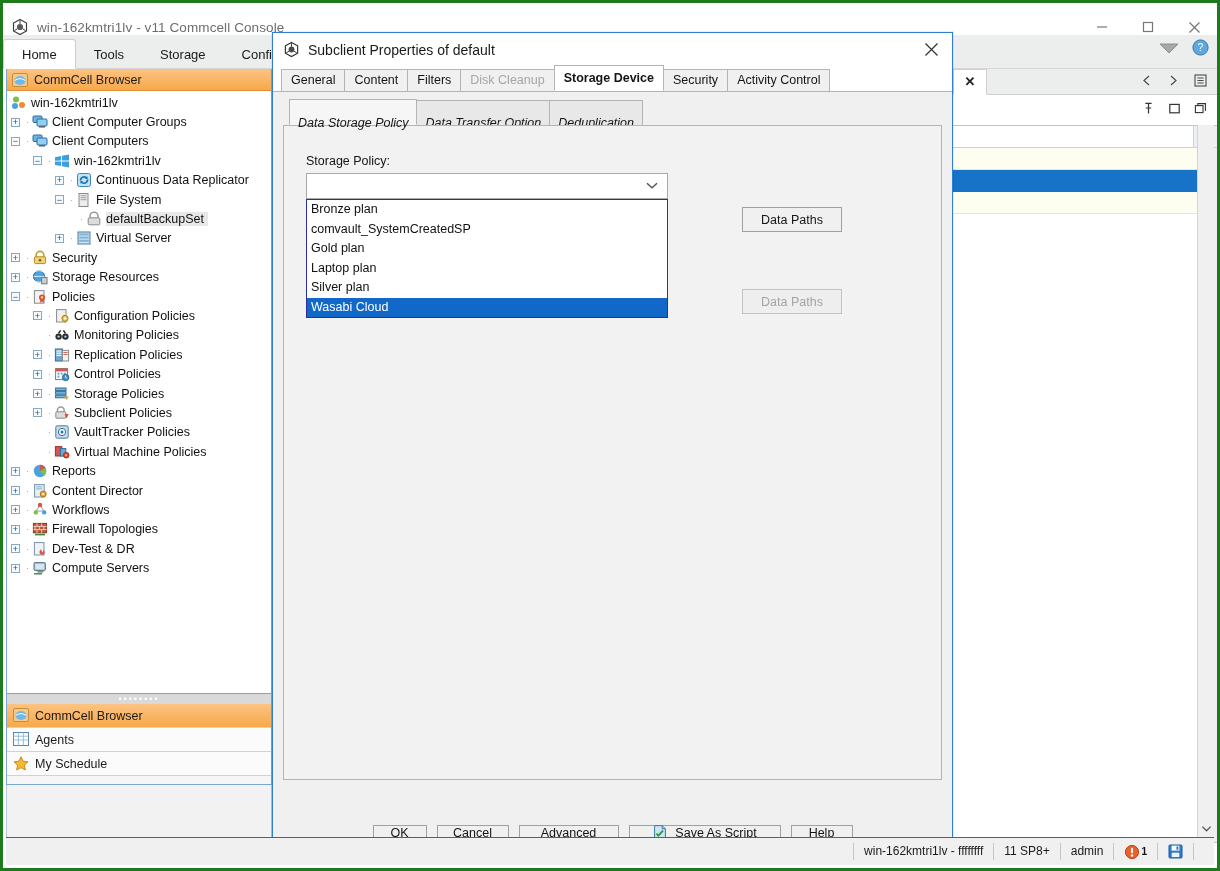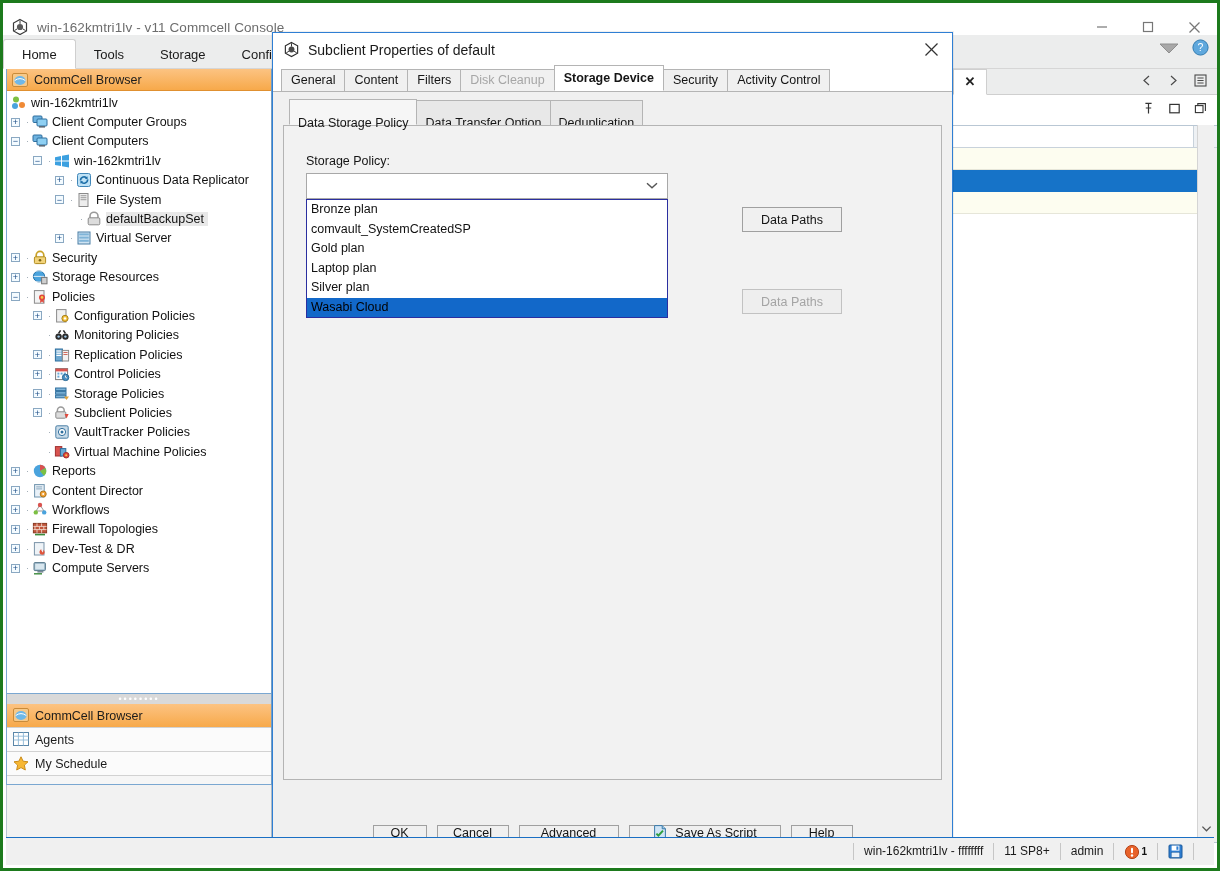--- a/index.html
+++ b/index.html
@@ -238,21 +238,21 @@
     position: absolute; left: 0; right: 0; top: 59px; bottom: 56px;
     background: #f0f0f0; padding: 9px 10px 0 10px;
   }
   .inner-tabs {
     display: flex; align-items: flex-end; height: 24px; padding-left: 6px;
   }
   .inner-tab {
     height: 21px; line-height: 20px; padding: 12px 8px;
     font-size: 12.5px; color: #151515;
     border: 1px solid #b4b4b4; border-bottom: none;
-    background: #e8e8e8; margin-right: -1px;
+    background: #e8e8e8; margin-right: -1px; font-style: italic;
   }
   .inner-tab.active {
     background: #f6f6f6; height: 24px; line-height: 23px;
     border-bottom: 1px solid #f6f6f6; position: relative; z-index: 3;
   }
   .inner-panel {
     position: absolute; left: 10px; right: 10px; top: 33px; bottom: 8px;
     background: #f2f2f2; border: 1px solid #b4b4b4;
   }
   .sp-label {
@@ -267,21 +267,21 @@
   }
   .sp-combo .arrow { margin-left: auto; color: #555; }
   .sp-list {
     position: absolute; left: 22px; top: 73px; width: 362px;
     background: #ffffff; border: 1px solid #2b2fa0;
   }
   .sp-opt {
     height: 19.5px; line-height: 19.5px; padding-left: 4px;
     font-size: 12.5px; color: #111;
   }
-  .sp-opt.sel { background: #1268c9; color: #000000; }
+  .sp-opt.sel { background: #1268c9; color: #ffffff; }
   .btn {
     border: 1px solid #a0a0a0; background: #f0f0f0;
     font-size: 12.5px; color: #141414;
     display: flex; align-items: center; justify-content: center; margin-top: 34px;
   }
   .btn.disabled { color: #a4a4a4; background: #eeeeee; border-color: #c2c2c2; }
   .dp1 { position: absolute; left: 458px; top: 47px; width: 100px; height: 25px; }
   .dp2 { position: absolute; left: 458px; top: 129px; width: 100px; height: 25px; }
 
   .dlg-footer {

